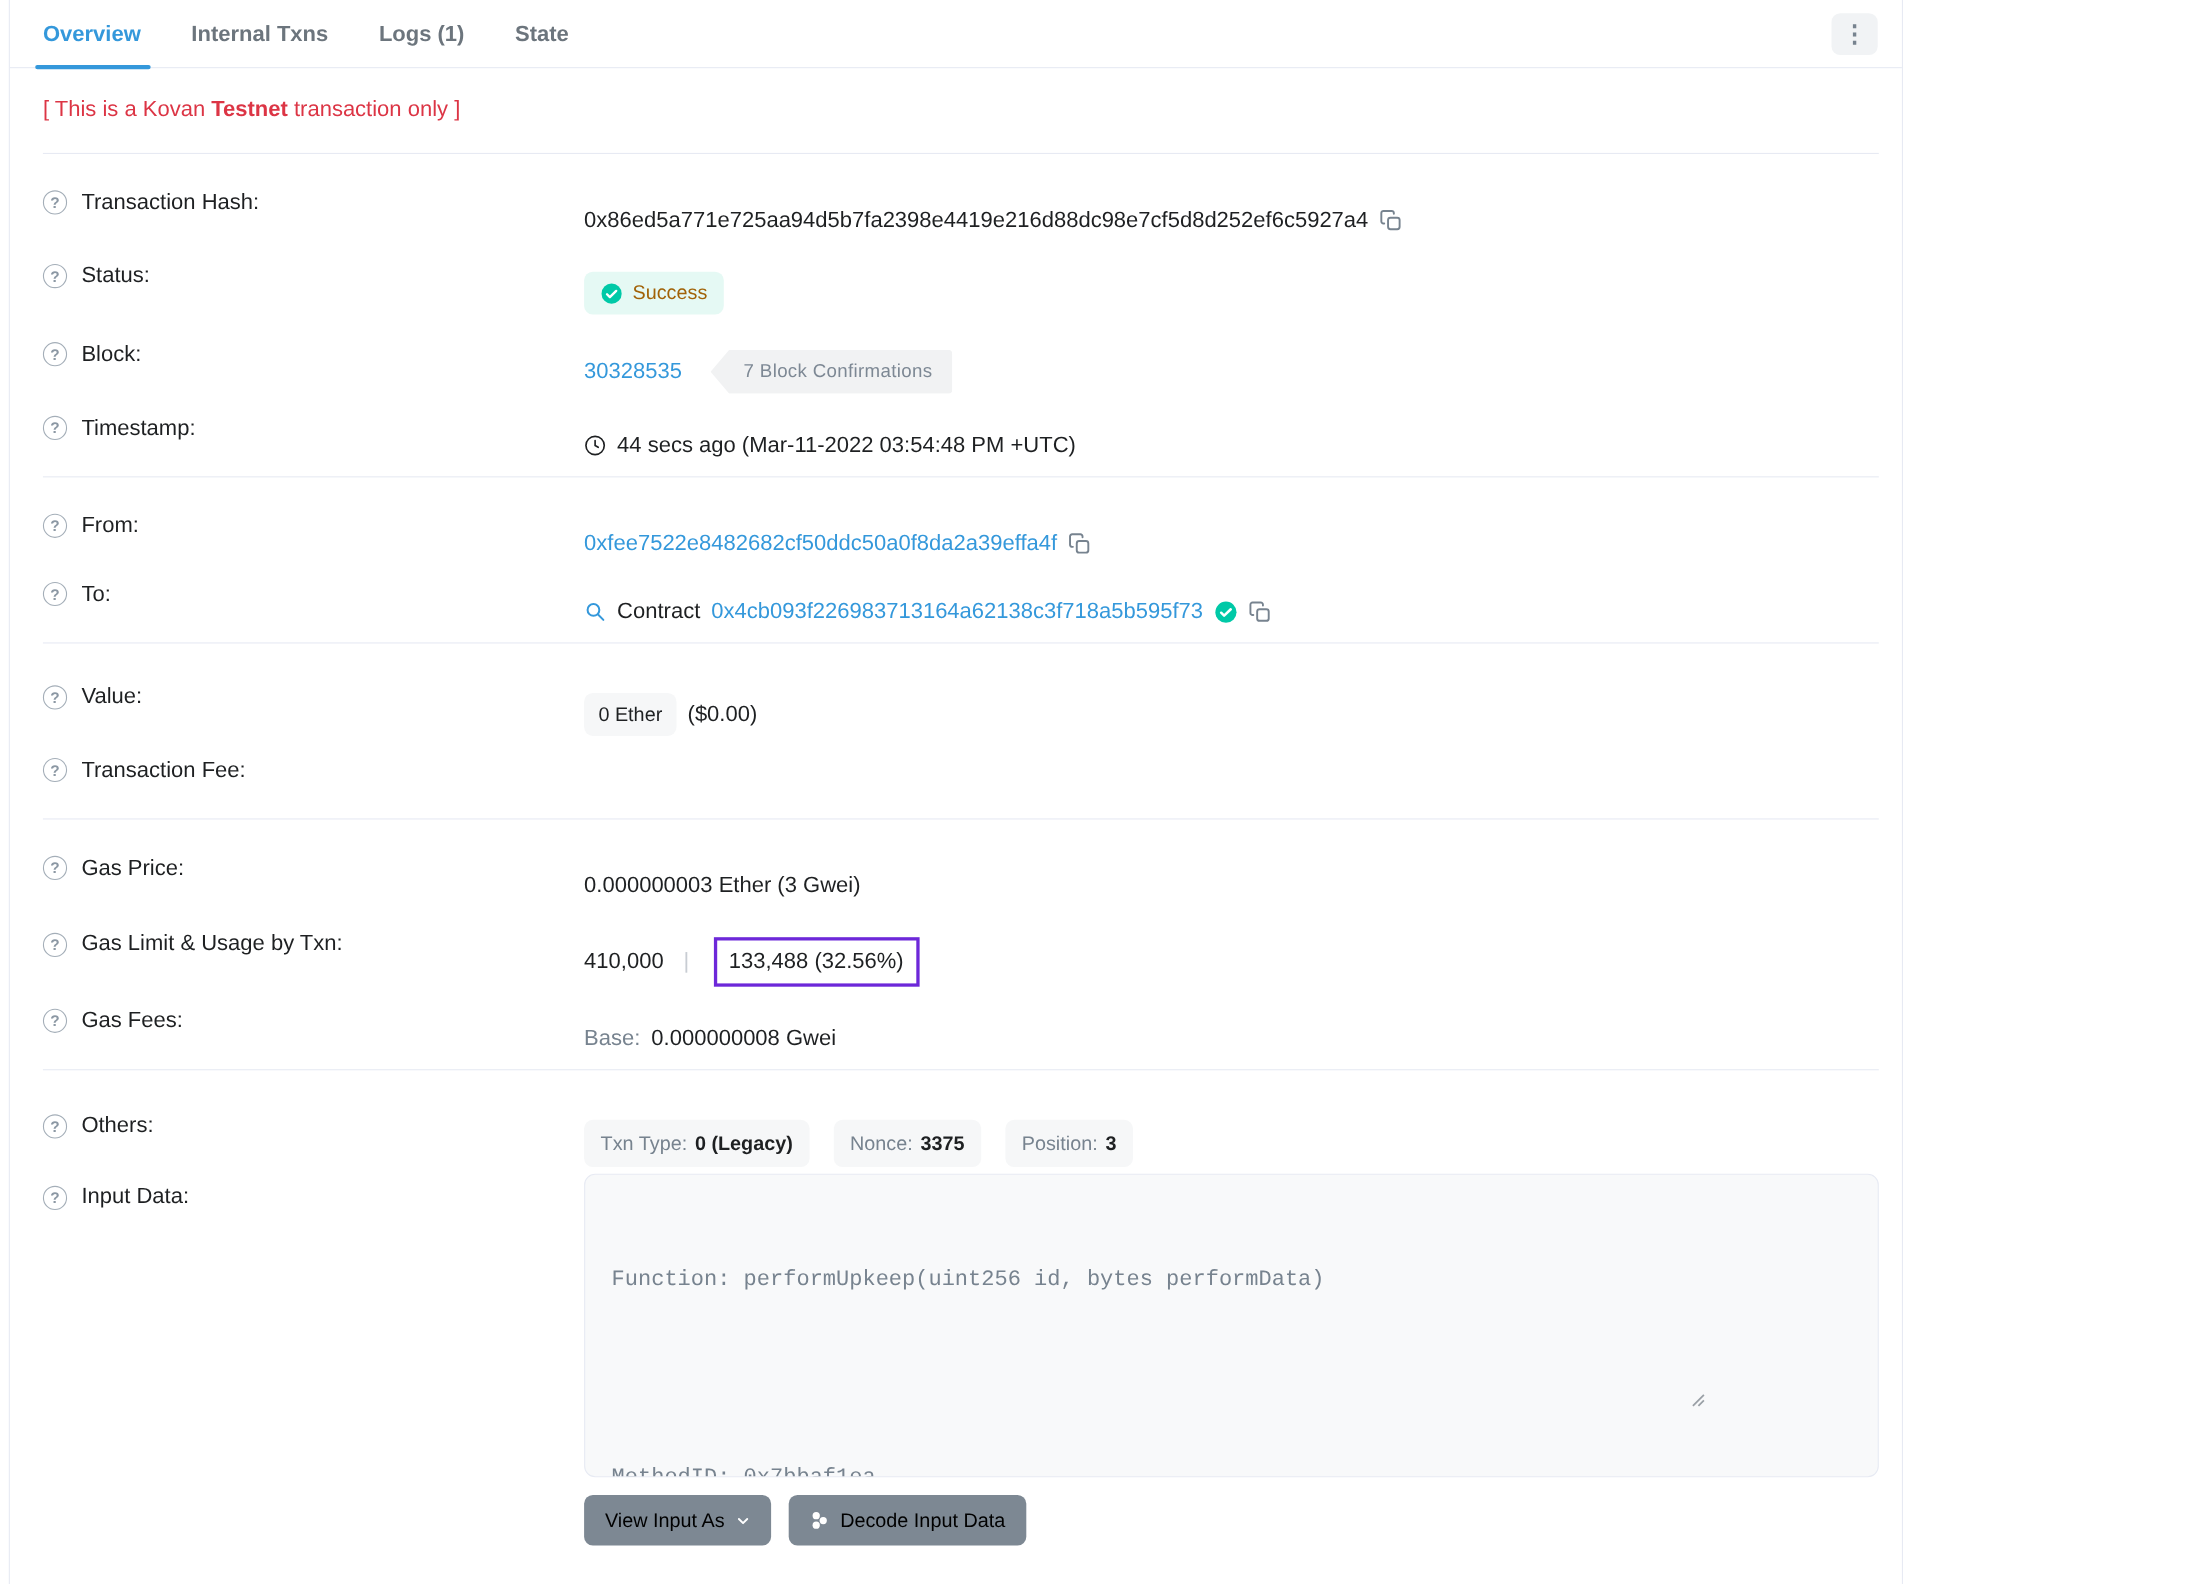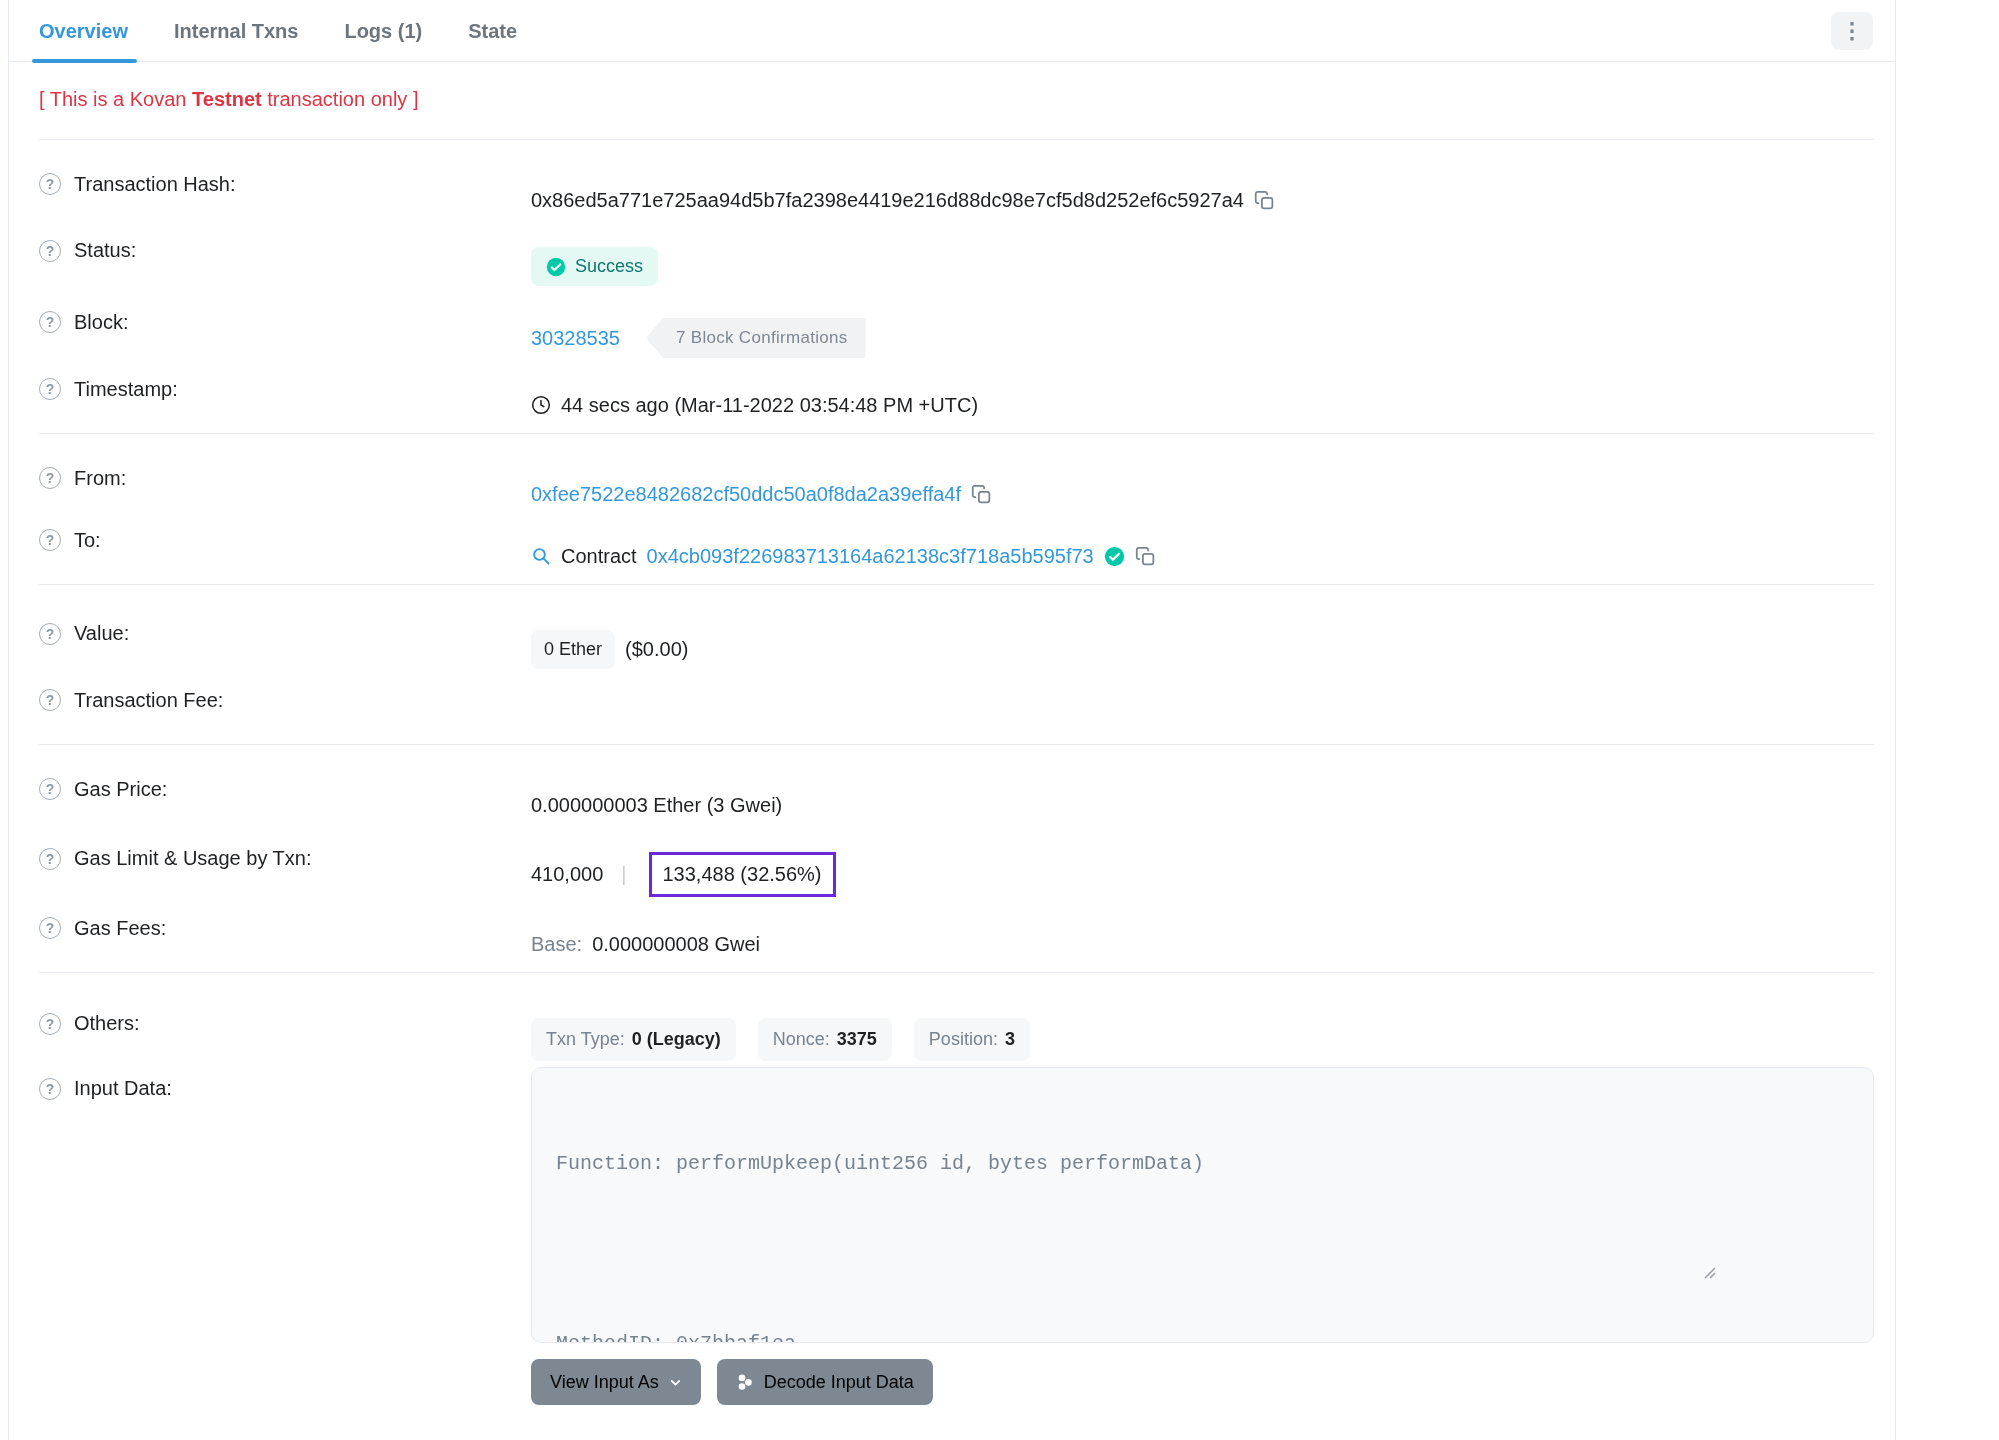--- a/index.html
+++ b/index.html
@@ -1,18 +1,18 @@
 <!DOCTYPE html>
 <html><head>
 <meta charset="utf-8">
 <style>
   * { box-sizing: border-box; margin: 0; padding: 0; }
   html, body { width: 1999px; height: 1440px; overflow: hidden; background: #fff;
     font-family: "Liberation Sans", "DejaVu Sans", sans-serif; color: #1e2022; }
-  .card { position: relative; margin-left: 8px; width: 1888px; height: 1440px;
+  .card { position: relative; margin-left: 8px; width: 1722px; height: 1440px;
     border-left: 1px solid #e7eaf3; border-right: 1px solid #e7eaf3; background: #fff; }
 
   
   .tabbar { display: flex; align-items: center; height: 62px;
     border-bottom: 1px solid #e7eaf3; padding: 0 22px 0 30px; }
   .tab { position: relative; font-size: 20px; font-weight: 600; color: #6c757d;
     margin-right: 46px; height: 62px; line-height: 62px; cursor: pointer; white-space: nowrap; }
   .tab.active { color: #3498db; }
   .tab.active::after { content: ""; position: absolute; left: -7px; right: -9px; bottom: -1px;
     height: 4px; background: #3498db; border-radius: 2px; }
@@ -36,21 +36,21 @@
     color: #8c98a4; font-size: 14px; font-weight: 700; display: flex; align-items: center;
     justify-content: center; cursor: pointer; }
   .row-value { flex: 1; display: flex; align-items: center; gap: 10px; min-width: 0; margin-top: 32px; }
 
   a.link { color: #3498db; text-decoration: none; cursor: pointer; }
   .icon-btn { background: none; border: none; padding: 0; cursor: pointer; display: inline-flex;
     align-items: center; }
   .gray { color: #77838f; }
 
   .badge-success { display: inline-flex; align-items: center; gap: 9px; background: #e5f9f4;
-    color: #0f766e; font-size: 18px; font-weight: 500; padding: 9px 15px; border-radius: 8px; }
+    color: #a16207; font-size: 18px; font-weight: 500; padding: 9px 15px; border-radius: 8px; }
 
   .badge-confirm { position: relative; margin-left: 16px; background: #f1f2f3; color: #7d8894;
     font-size: 17px; font-weight: 500; letter-spacing: .3px; padding: 10px 18px 10px 30px;
     border-radius: 4px; clip-path: polygon(17px 0, 100% 0, 100% 100%, 17px 100%, 0 50%); }
 
   .badge-light { background: #f6f7f8; color: #1e2022; font-size: 18px; padding: 9px 13px;
     border-radius: 8px; }
 
   .red-box { display: inline-block; border: 3px solid #6d28d9; padding: 8px 11px; margin-left: 4px; }
   .vsep { color: #c8cdd3; margin: 0 8px; }

